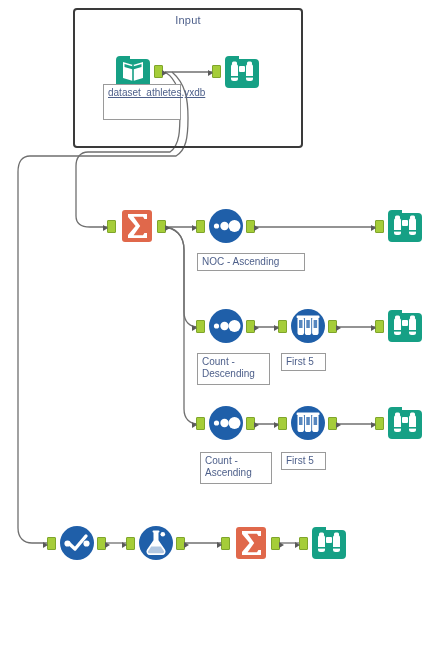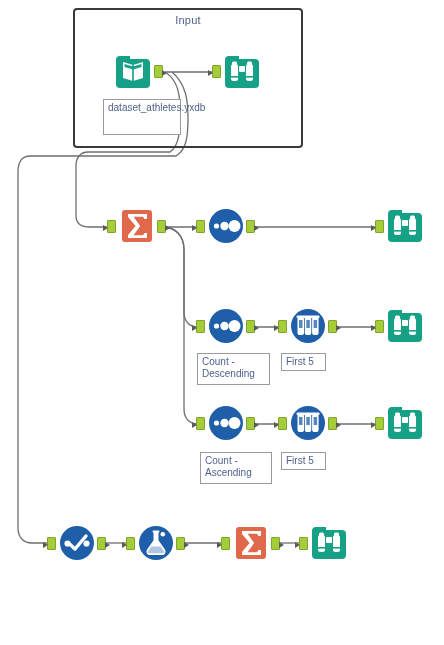--- a/index.html
+++ b/index.html
@@ -329,22 +329,23 @@
       <rect x="8" y="11" width="7" height="17" rx="2.5" fill="#ffffff"></rect>
       <rect x="23" y="11" width="7" height="17" rx="2.5" fill="#ffffff"></rect>
       <rect x="16" y="13" width="6" height="6" rx="1" fill="#ffffff"></rect>
       <rect x="9" y="8.5" width="5" height="4" rx="1.5" fill="#ffffff"></rect>
       <rect x="24" y="8.5" width="5" height="4" rx="1.5" fill="#ffffff"></rect>
       <rect x="8" y="23" width="7" height="1.6" fill="#16A085"></rect>
       <rect x="23" y="23" width="7" height="1.6" fill="#16A085"></rect>
     </svg>
   </div>
 
-  <div class="annotation" style="left:103px; top:99px; width:78px; height:36px;">dataset_athletes.yxdb</div>
-
+  <div class="annotation" style="left:103px; top:84px; width:78px; height:36px;text-decoration:underline;">dataset_athletes.yxdb</div>
+
+  <div class="annotation" style="left:197px; top:253px; width:108px; height:18px;">NOC - Ascending</div>
 
   <div class="annotation" style="left:197px; top:353px; width:73px; height:32px;">Count -
 Descending</div>
 
   <div class="annotation" style="left:281px; top:353px; width:45px; height:18px;">First 5</div>
 
   <div class="annotation" style="left:200px; top:452px; width:72px; height:32px;">Count -
 Ascending</div>
 
   <div class="annotation" style="left:281px; top:452px; width:45px; height:18px;">First 5</div>

